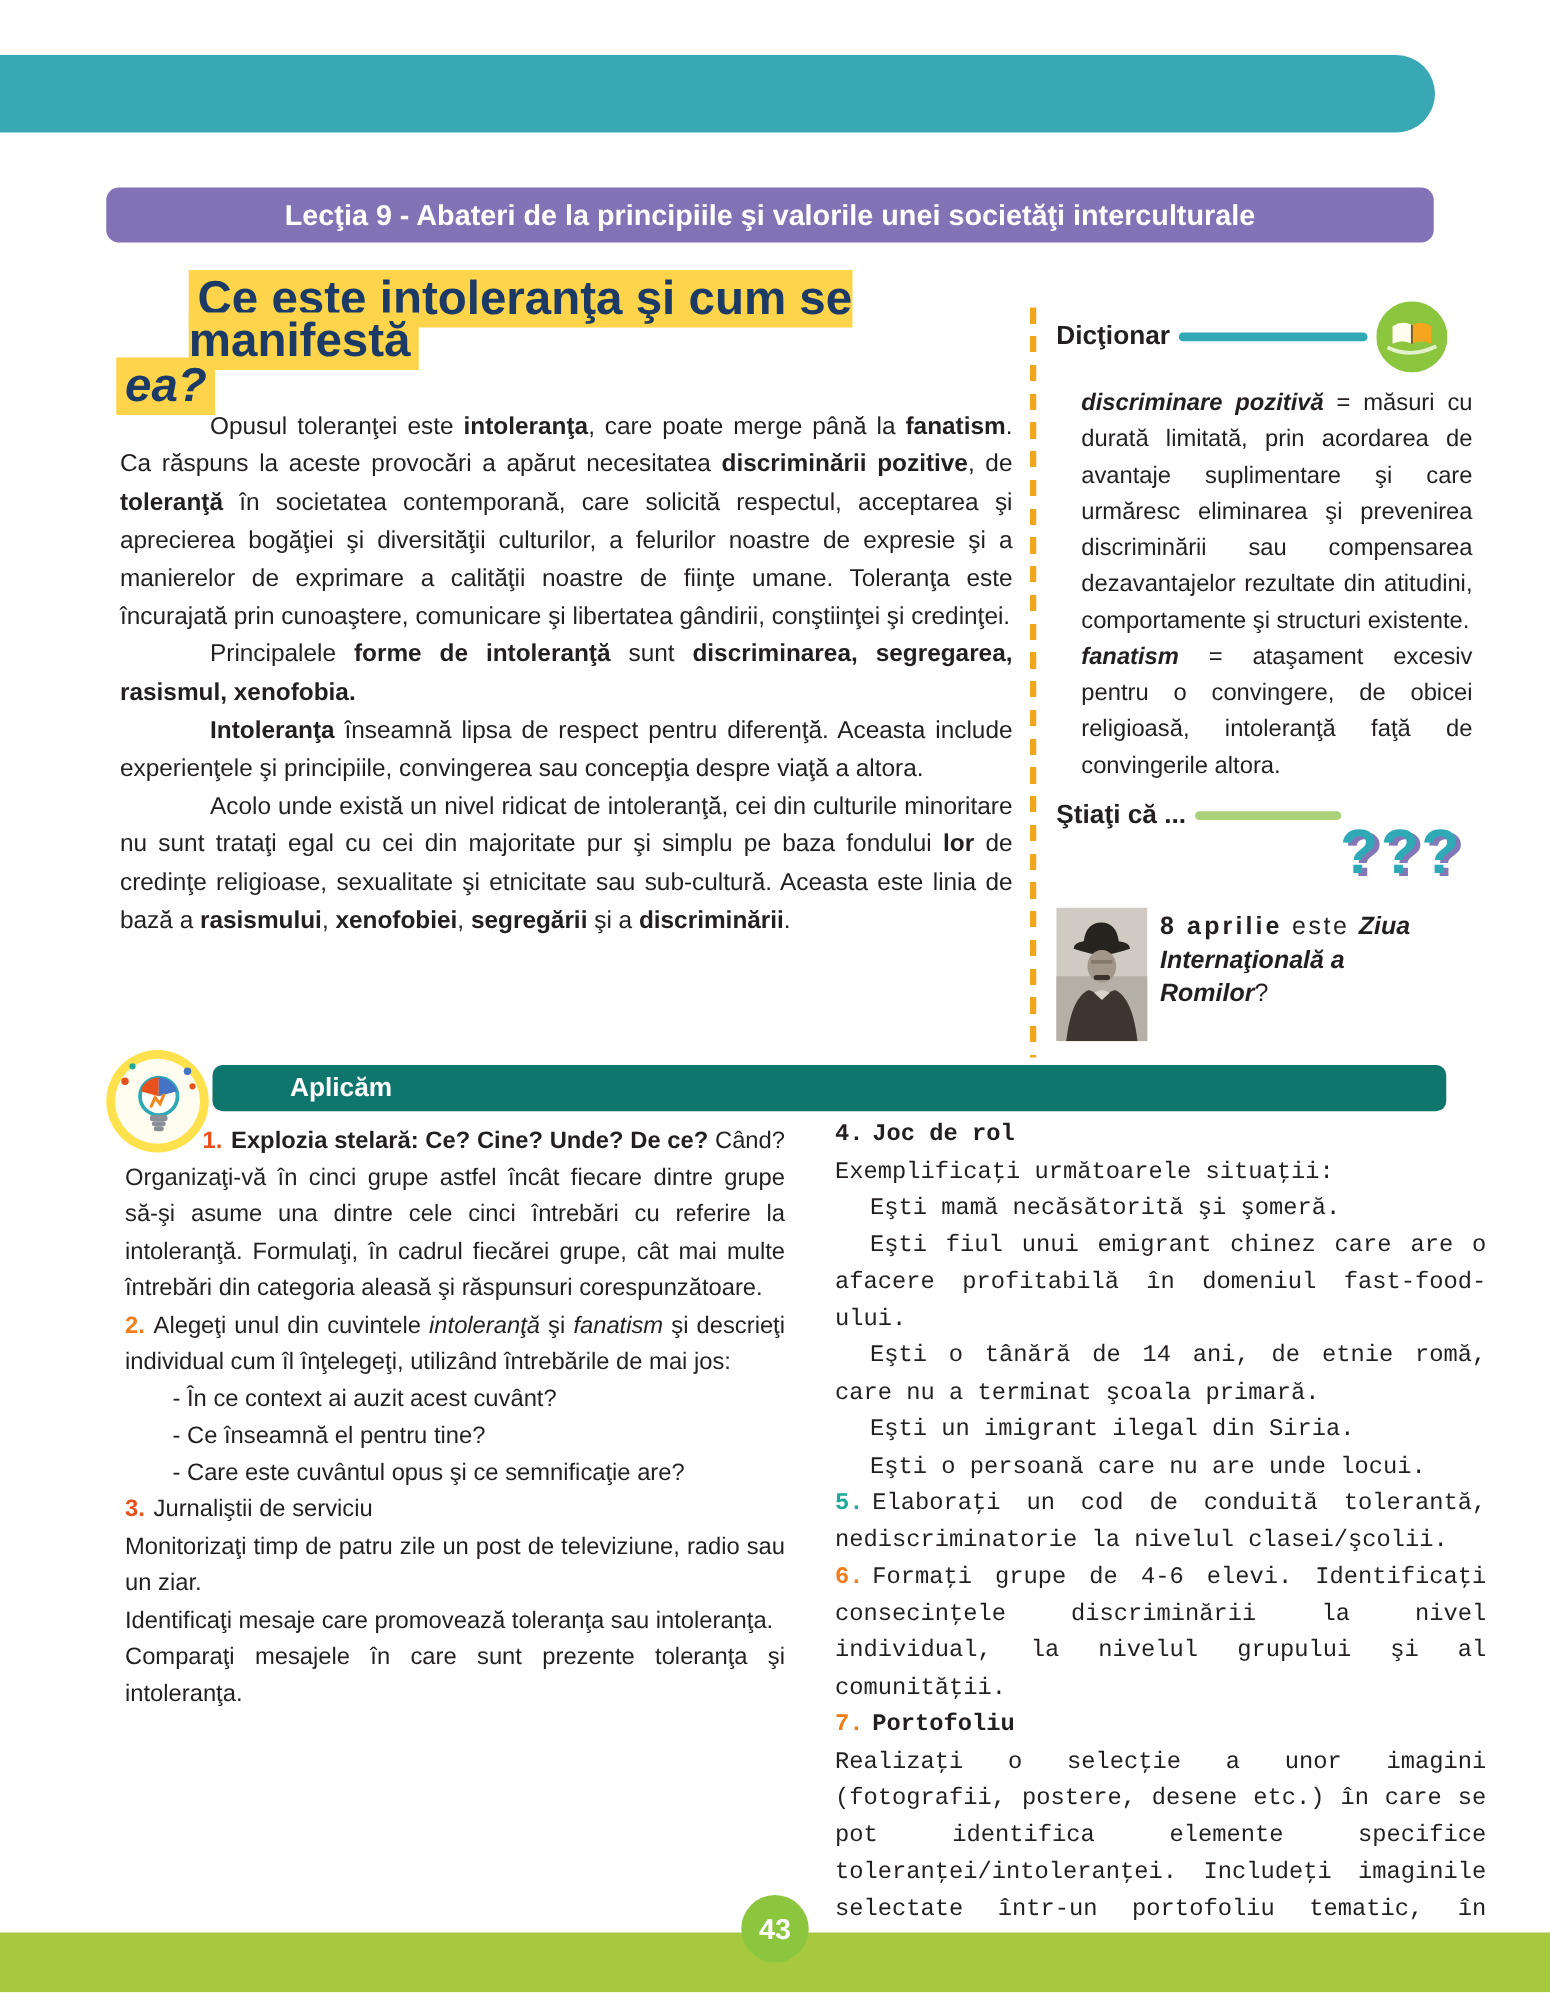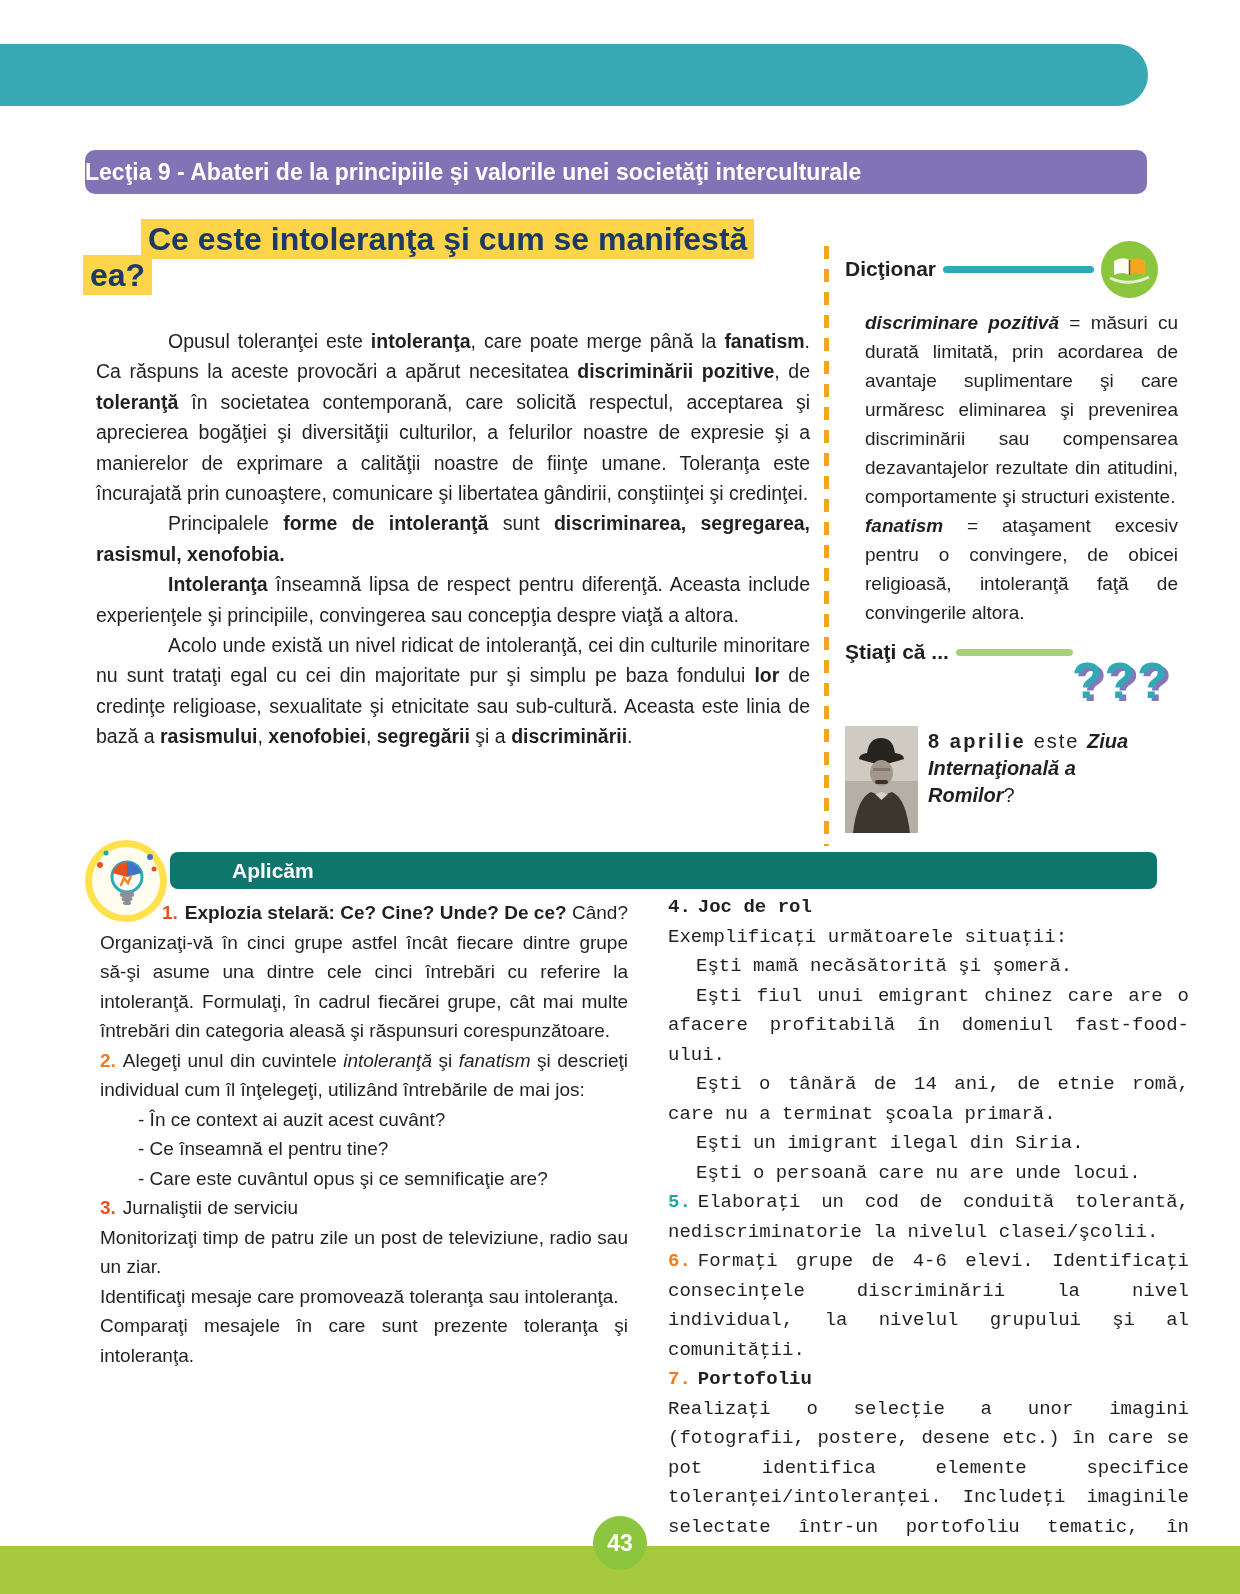--- a/index.html
+++ b/index.html
@@ -3,29 +3,29 @@
 <meta charset="utf-8">
 <style>
   html,body{margin:0;padding:0;background:#ffffff;}
   .page{position:relative;width:1240px;height:1594px;background:#ffffff;overflow:hidden;
         font-family:"Liberation Sans",sans-serif;color:#231f20;}
 
   
   .top-bar{position:absolute;left:0;top:44px;width:1148px;height:62px;background:#38a8b5;
            border-radius:0 31px 31px 0;}
   .lesson-banner{position:absolute;left:85px;top:150px;width:1062px;height:44px;background:#8173b5;
-                 border-radius:10px;display:flex;align-items:center;
+                 border-radius:10px;display:flex;align-items:center;justify-content:center;
                  color:#ffffff;font-weight:bold;font-size:23px;}
 
   
-  .heading{position:absolute;left:83px;top:222px;width:760px;font-weight:bold;font-size:32px;
+  .heading{position:absolute;left:93px;top:222px;width:760px;font-weight:bold;font-size:38px;
            color:#1c3a66;line-height:34px;}
   .heading .hl{background:#fdd44a;padding:2px 7px;}
   .hline1{margin-left:58px;}
-  .hline2{margin-top:2px;}
+  .hline2{margin-top:2px;font-style:italic;}
 
   
   .main-text{position:absolute;left:96px;top:326px;width:714px;font-size:19.5px;line-height:30.4px;
              text-align:justify;}
   .main-text p{margin:0;text-indent:72px;}
 
   
   .dash-line{position:absolute;left:824px;top:246px;height:600px;width:5px;
              background:repeating-linear-gradient(to bottom,#f0a71e 0 13px,transparent 13px 23px);}
 

